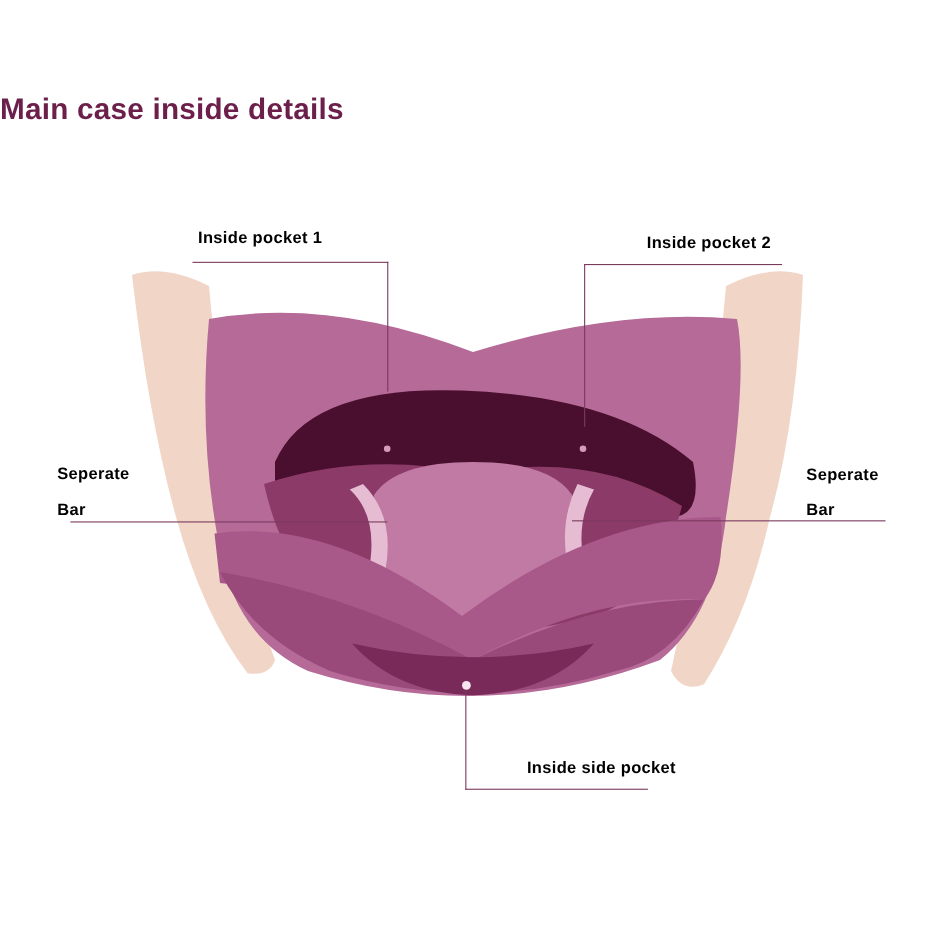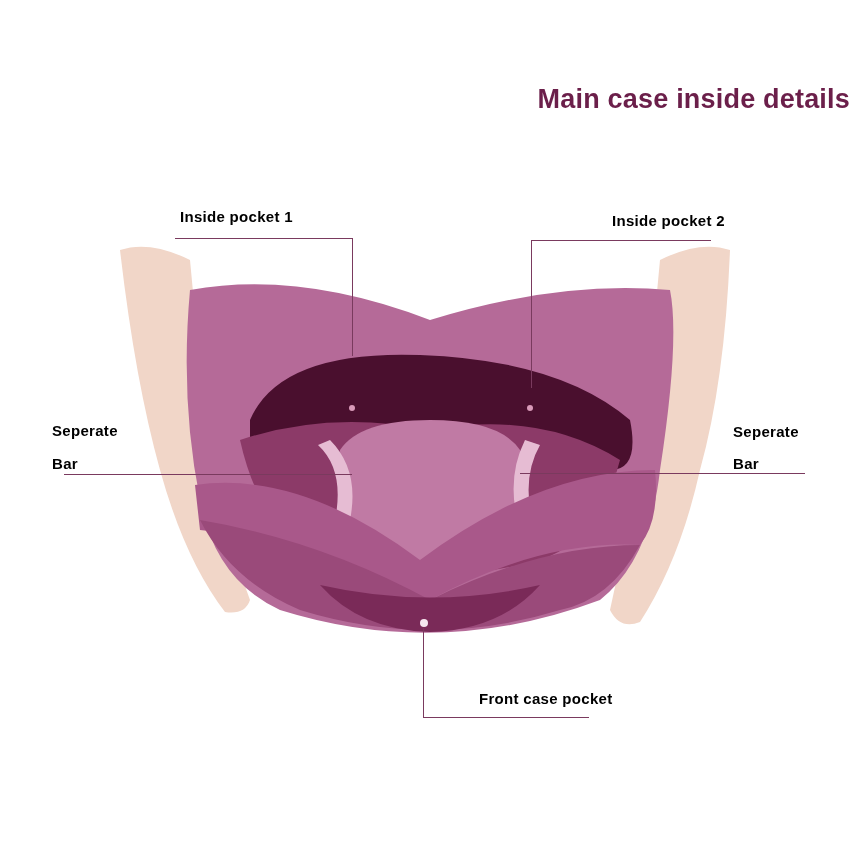--- a/index.html
+++ b/index.html
@@ -1,18 +1,18 @@
 <!DOCTYPE html>
 <html><head>
   <meta charset="utf-8">
   <style>
     html, body { margin: 0; padding: 0; background: #ffffff; }
     body { width: 850px; height: 850px; position: relative; overflow: hidden;
            font-family: "Liberation Sans", "DejaVu Sans", sans-serif; }
-    .title { position: absolute; top: 84px; left: 0; width: 850px; text-align: right;
+    .title { position: absolute; top: 84px; left: 0; width: 850px; text-align: left;
              font-size: 27px; font-weight: bold; color: #6b1f4a; letter-spacing: 0.2px; }
     .label { position: absolute; font-size: 15px; font-weight: bold; color: #000000; letter-spacing: 0.3px; }
     .line { position: absolute; background: #7a3a5e; }
     svg.scene { position: absolute; left: 0; top: 0; }
   </style>
 </head>
 <body>
 
 <div class="title">Main case inside details</div>
 
@@ -41,27 +41,27 @@
     <circle cx="424" cy="623" r="4" fill="#f6e6ef"></circle>
     <circle cx="352" cy="408" r="3" fill="#d99ab9"></circle>
     <circle cx="530" cy="408" r="3" fill="#d99ab9"></circle>
   </g>
 </svg>
 
 <div class="label" style="left:180px; top:208px;">Inside pocket 1</div>
 <div class="line" style="left:175px; top:238px; width:178px; height:1px;"></div>
 <div class="line" style="left:352px; top:238px; width:1px; height:118px;"></div>
 
-<div class="label" style="left:588px; top:212px;margin-left:24px;">Inside pocket 2</div>
+<div class="label" style="left:588px; top:212px;">Inside pocket 2</div>
 <div class="line" style="left:531px; top:240px; width:180px; height:1px;"></div>
 <div class="line" style="left:531px; top:240px; width:1px; height:148px;"></div>
 
 <div class="label" style="left:52px; top:422px;">Seperate</div>
 <div class="label" style="left:52px; top:455px;">Bar</div>
 <div class="line" style="left:64px; top:474px; width:288px; height:1px;"></div>
 
 <div class="label" style="left:733px; top:423px;">Seperate</div>
 <div class="label" style="left:733px; top:455px;">Bar</div>
 <div class="line" style="left:520px; top:473px; width:285px; height:1px;"></div>
 
-<div class="label" style="left:479px; top:690px;">Front case pocket</div>
+<div class="label" style="left:479px; top:690px;">Inside side pocket</div>
 <div class="line" style="left:423px; top:628px; width:1px; height:90px;"></div>
 <div class="line" style="left:423px; top:717px; width:166px; height:1px;"></div>
 
 </body></html>

